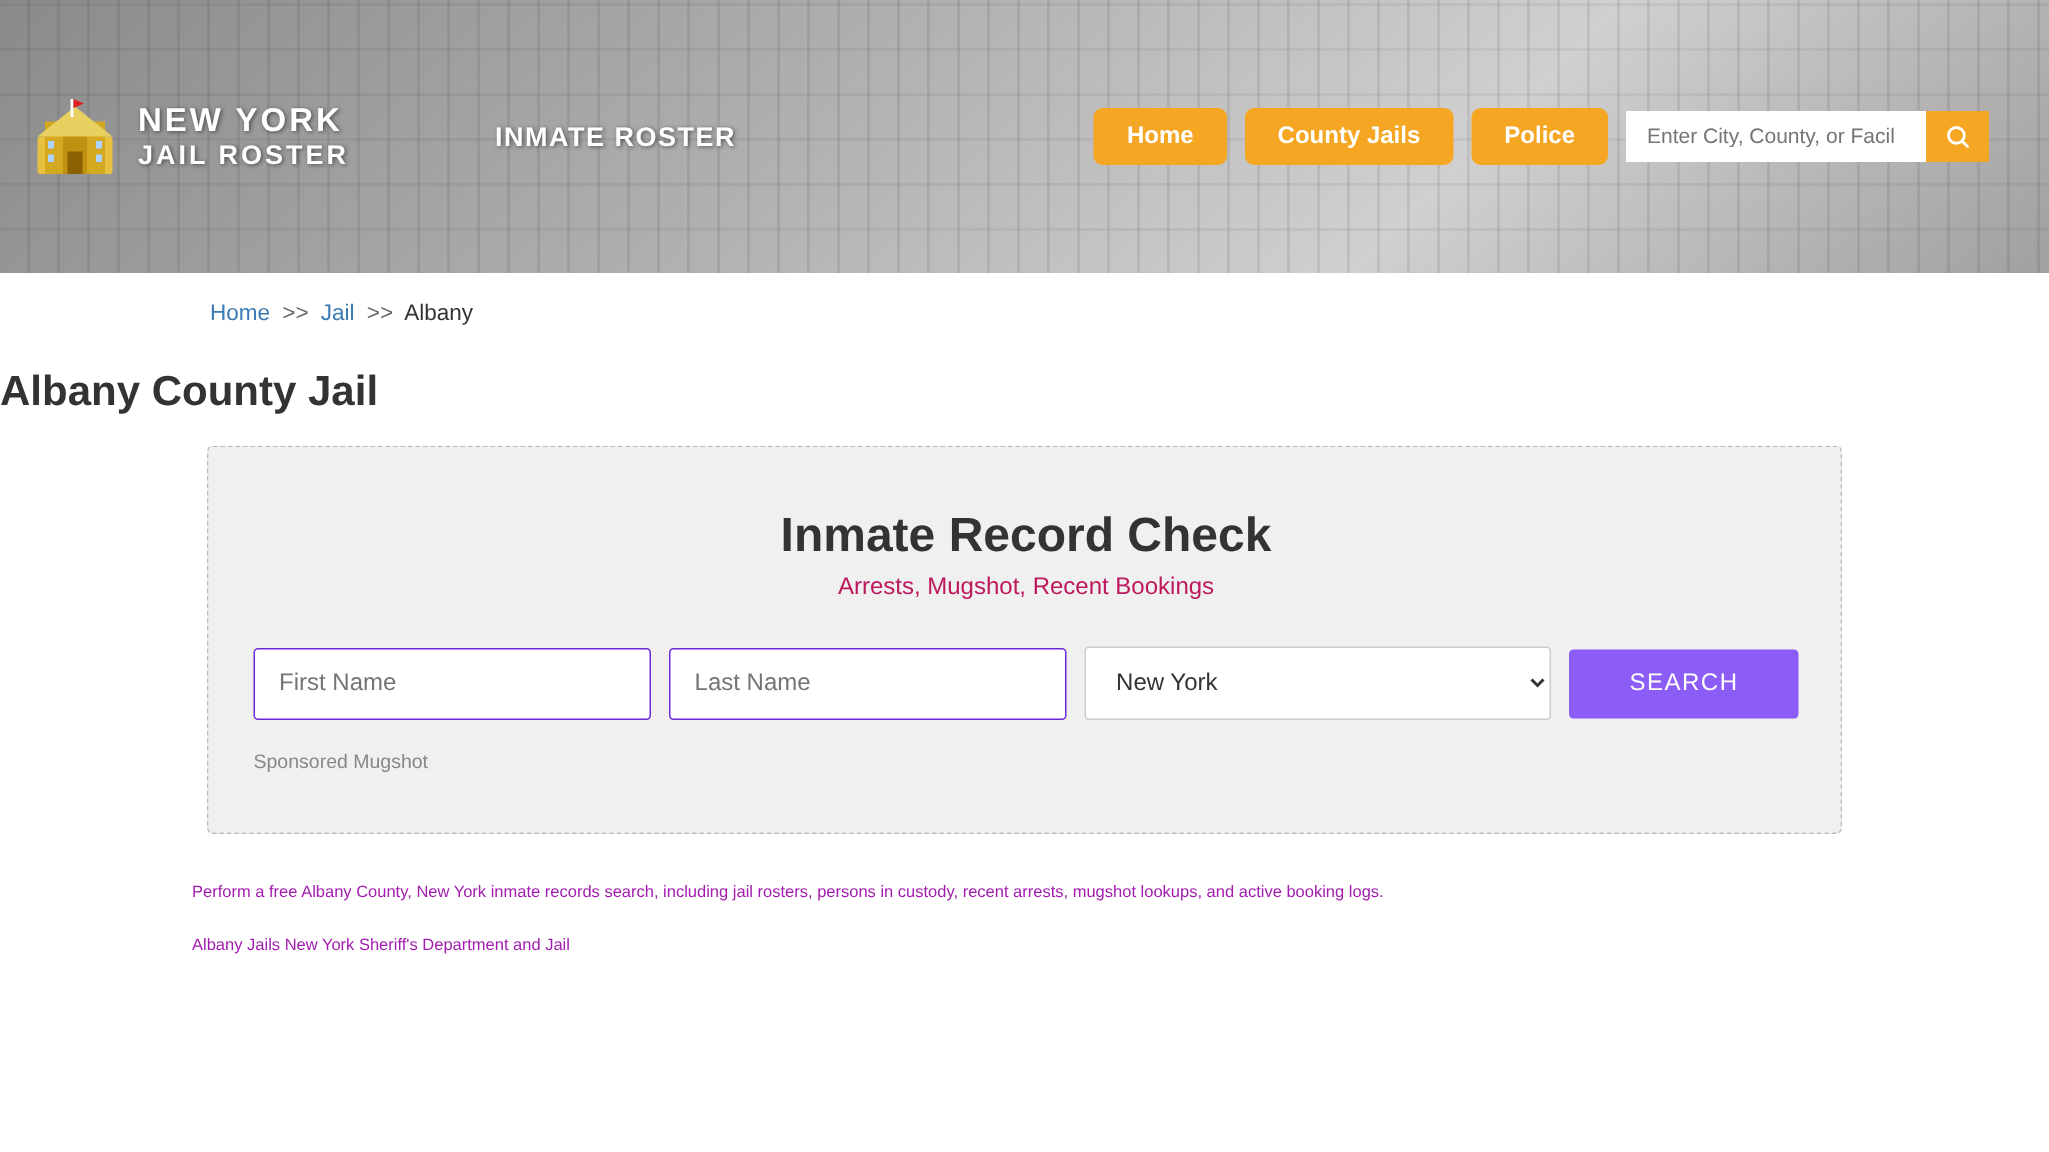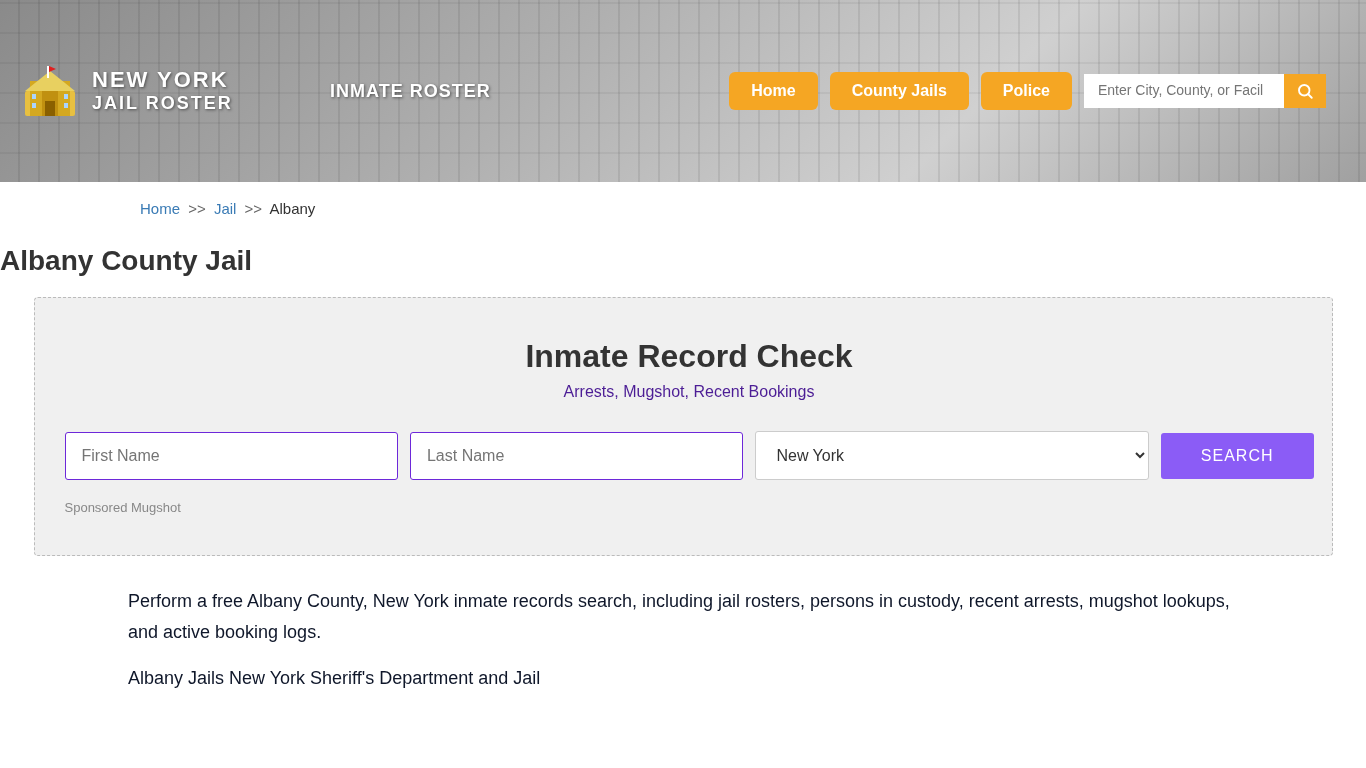--- a/index.html
+++ b/index.html
@@ -140,38 +140,38 @@
       margin: 10px 0 20px 0;
     }
     .page-title-section h1 {
       font-size: 28px;
       font-weight: bold;
       color: #333;
     }
 
     
     .record-check-box {
-      width: 1299px;
+      width: 1090px;
       margin: 0 auto;
       background: #f0f0f0;
       border: 1px dashed #bbb;
       border-radius: 4px;
-      padding: 40px 18px 40px 30px;
+      padding: 40px 28px 40px 30px;
     }
     .record-check-box h2 {
       text-align: center;
       font-size: 32px;
       font-weight: bold;
       color: #333;
       margin-bottom: 8px;
     }
     .record-check-subtitle {
       text-align: center;
       font-size: 16px;
-      color: #4c1d95;
+      color: #be185d;
       margin-bottom: 30px;
     }
     .search-form-row {
       display: flex;
       gap: 12px;
       align-items: center;
     }
     .search-form-row input[type="text"] {
       flex: 1;
       padding: 14px 16px;
@@ -208,23 +208,23 @@
       font-size: 13px;
       color: #888;
     }
 
     
     .body-text-section {
       width: 1110px;
       margin: 30px auto 0 auto;
     }
     .body-text-section p {
-      font-size: 18px;
+      font-size: 11px;
       line-height: 1.7;
-      color: #0f172a;
+      color: #a21caf;
       margin-bottom: 16px;
     }
   </style>
 </head>
 <body>
 
 <header class="header">
   <div class="header-texture"></div>
   <div class="header-content">
     <div class="logo-area">

